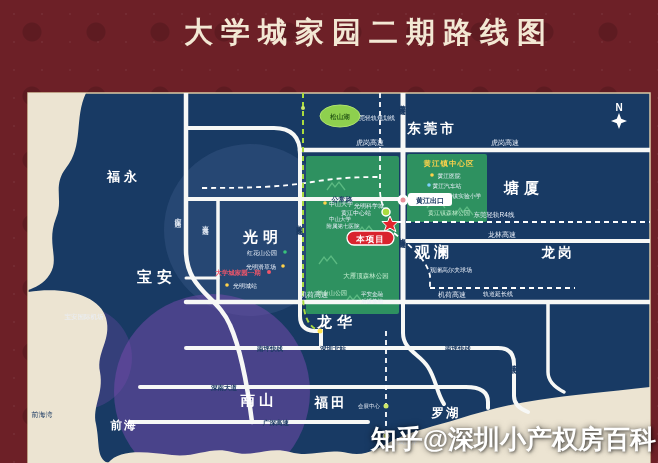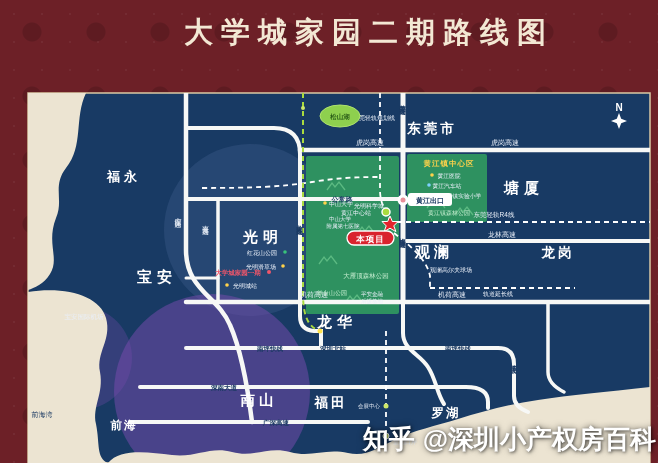--- a/index.html
+++ b/index.html
@@ -20,21 +20,21 @@
   .rlabel{fill:#1b3a63;font-weight:bold;}
   .wlabel{fill:#e9eff8;}
   .glabel{fill:#c2ebcd;}
   .vtext{writing-mode:vertical-rl;text-orientation:upright;letter-spacing:1px;}
   .road{stroke:#f7f8f6;fill:none;stroke-linecap:round;}
   .raildash{stroke:#ffffff;stroke-width:1.8;stroke-dasharray:5 4;fill:none;}
   .greendash{stroke:#aadb3f;stroke-width:2;stroke-dasharray:5 4;fill:none;}
   .watermark{position:absolute;right:2px;bottom:6px;white-space:nowrap;
        font-size:26px;font-weight:bold;color:#ffffff;
        text-shadow:0 0 6px rgba(0,0,0,.55),1px 1px 3px rgba(0,0,0,.5);}
-  .watermark .acct{margin-left:8px;text-align:center;}
+  .watermark .acct{margin-left:0;text-align:center;}
 </style>
 </head>
 <body>
 
 <div class="stage">
 
   <div class="header">
     <div class="title">大学城家园二期路线图</div>
   </div>
 

